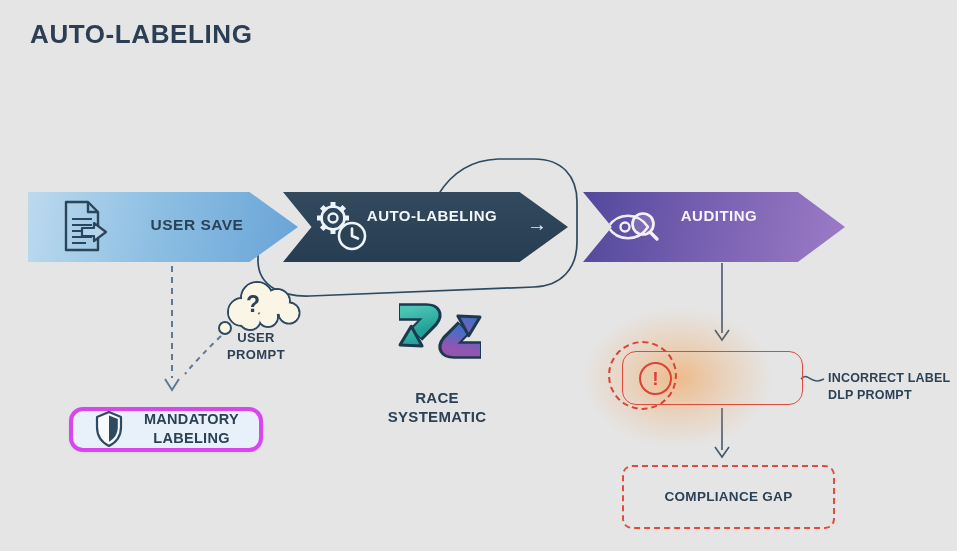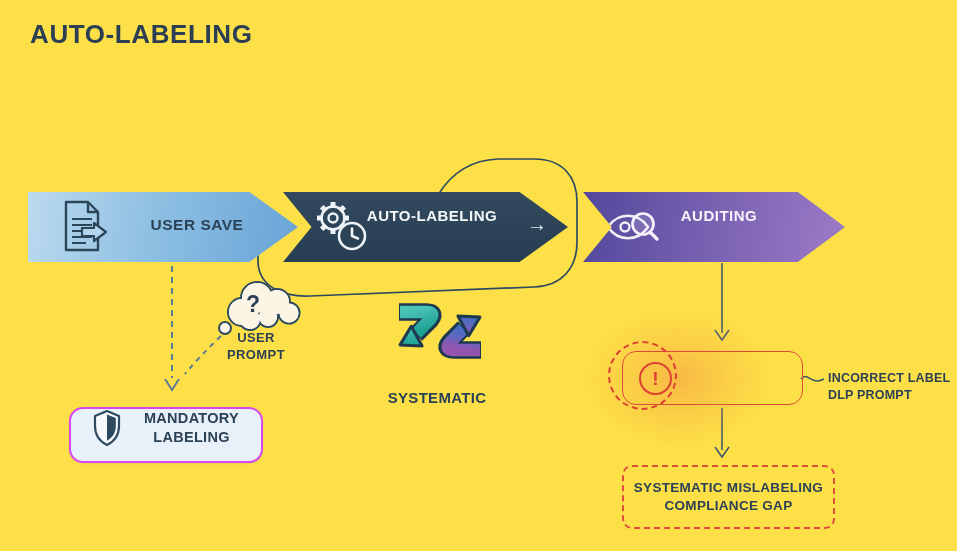--- a/index.html
+++ b/index.html
@@ -1,18 +1,18 @@
 <!DOCTYPE html>
 <html><head>
 <meta charset="utf-8">
 <style>
   * { box-sizing: border-box; margin: 0; padding: 0; }
   html,body { width:957px; height:551px; }
   body { font-family: "Liberation Sans", sans-serif; }
-  .canvas { position:relative; width:957px; height:551px; background:#fde047; overflow:hidden; }
+  .canvas { position:relative; width:957px; height:551px; background:#e5e5e5; overflow:hidden; }
 
   .abs { position:absolute; }
 
   
   .title { left:30px; top:16px; font-size:26px; font-weight:bold; color:#2c3e53;
            line-height:1.42; letter-spacing:.6px; }
 
   
   #connectors { left:0; top:0; z-index:1; }
 
@@ -44,23 +44,23 @@
            font-size:23px; font-weight:bold; color:#2d4156; }
   .user-prompt { left:208px; top:329px; width:96px; text-align:center; z-index:3;
                  font-size:13px; font-weight:600; color:#2d4156; line-height:17px; letter-spacing:.4px; }
 
   
   .race-svg { left:390px; top:289px; z-index:2; }
   .race-label { left:377px; top:388px; width:120px; text-align:center; z-index:2;
                 font-size:15px; font-weight:bold; color:#2b4156; line-height:19px; letter-spacing:.3px; }
 
   
-  .mandatory { left:69px; top:407px; width:194px; height:56px; z-index:2;
-               background:#e8f1f9; border:2px solid #d946ef; border-radius:14px;
-               display:flex; align-items:flex-start; padding-left:20px; gap:13px;
+  .mandatory { left:69px; top:407px; width:194px; height:45px; z-index:2;
+               background:#e8f1f9; border:4px solid #d946ef; border-radius:14px;
+               display:flex; align-items:flex-end; padding-left:20px; gap:13px;
                box-shadow:0 1px 2px rgba(60,90,120,.12); }
   .mandatory .txt { flex:1; text-align:center; padding-right:14px;
                     font-size:14.5px; font-weight:bold; color:#2b4156; line-height:19px; letter-spacing:.3px; }
 
   
   .silent-box { left:622px; top:351px; width:181px; height:54px; z-index:2;
                 border:1.6px solid #dd4a3a; border-radius:14px;
                 display:flex; align-items:center; padding-left:16px; gap:12px; }
   .excl { width:33px; height:33px; border:2.5px solid #dc4133; border-radius:50%;
           color:#dc4133; font-size:19px; font-weight:bold; line-height:29px; text-align:center; flex:0 0 auto; }
@@ -193,20 +193,21 @@
       <path d="M 33 55.5 L 19.5 37.5 L 11 57.5 Z" transform="rotate(8 22 50)" fill="url(#tealG)" stroke="#1d3950" stroke-width="3" stroke-linejoin="round"></path>
     </g>
 
     <g>
       <path d="M 91 61 H 64 Q 53 61 59.5 53 L 74 38.5" fill="none" stroke="#1d3950" stroke-width="17.5" stroke-linejoin="round"></path>
       <path d="M 90 61 H 64 Q 54 61 60 53.5 L 73.5 39.5" fill="none" stroke="url(#blueG)" stroke-width="12.5" stroke-linejoin="round"></path>
       <path d="M 67 28.5 L 80.5 46.5 L 89 26.5 Z" transform="rotate(8 78 34)" fill="url(#blueG)" stroke="#1d3950" stroke-width="3" stroke-linejoin="round"></path>
     </g>
   </svg>
   <div class="abs race-label">
+    <div>RACE</div>
     <div>SYSTEMATIC</div>
   </div>
 
   <div class="abs mandatory">
     <svg width="32" height="38" viewBox="0 0 32 38">
       <path d="M16 2 L28 7 V17 C28 26 23 32.5 16 36 C9 32.5 4 26 4 17 V7 Z" fill="#f6fafc" stroke="#2e4a61" stroke-width="2.2" stroke-linejoin="round"></path>
       <path d="M16 5.5 L24.8 9 V17 C24.8 23.5 21.5 28.6 16 31.8 Z" fill="#2e4a61"></path>
     </svg>
     <div class="txt">
       <div>MANDATORY</div>
@@ -218,17 +219,16 @@
     <div class="excl">!</div>
   </div>
   <div class="abs dashed-circle"></div>
 
   <div class="abs annotation">
     <div>INCORRECT LABEL</div>
     <div>DLP PROMPT</div>
   </div>
 
   <div class="abs systematic">
-    <div>SYSTEMATIC MISLABELING</div>
     <div>COMPLIANCE GAP</div>
   </div>
 
 </div>
 
 </body></html>

